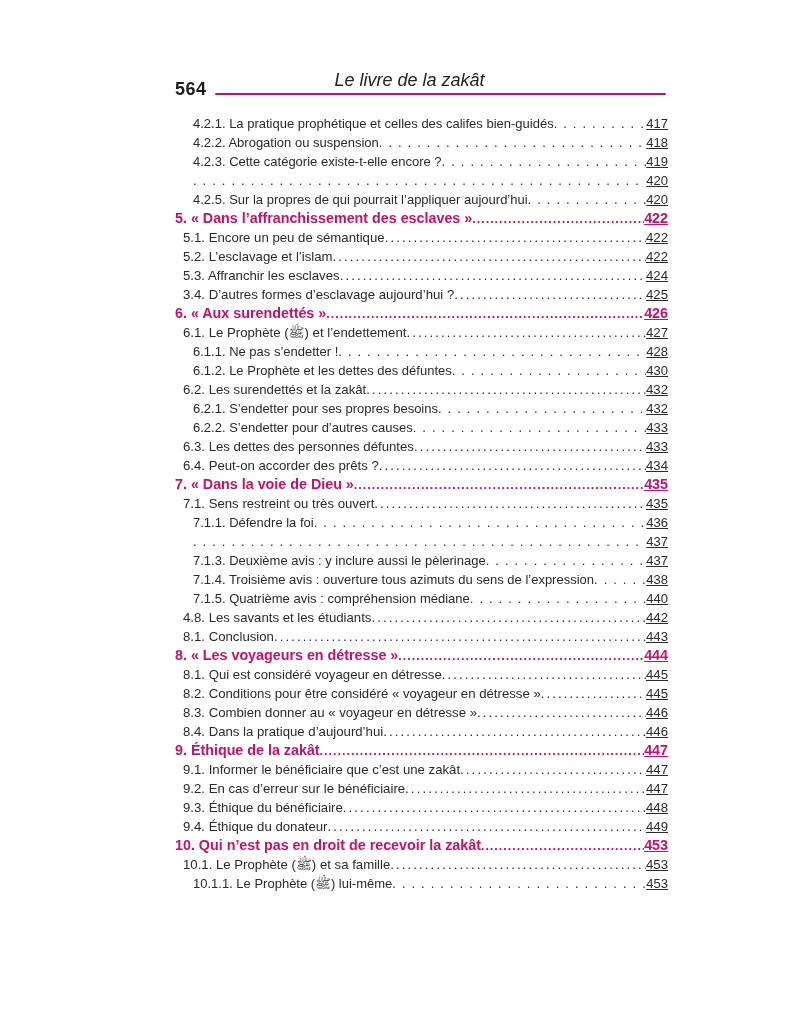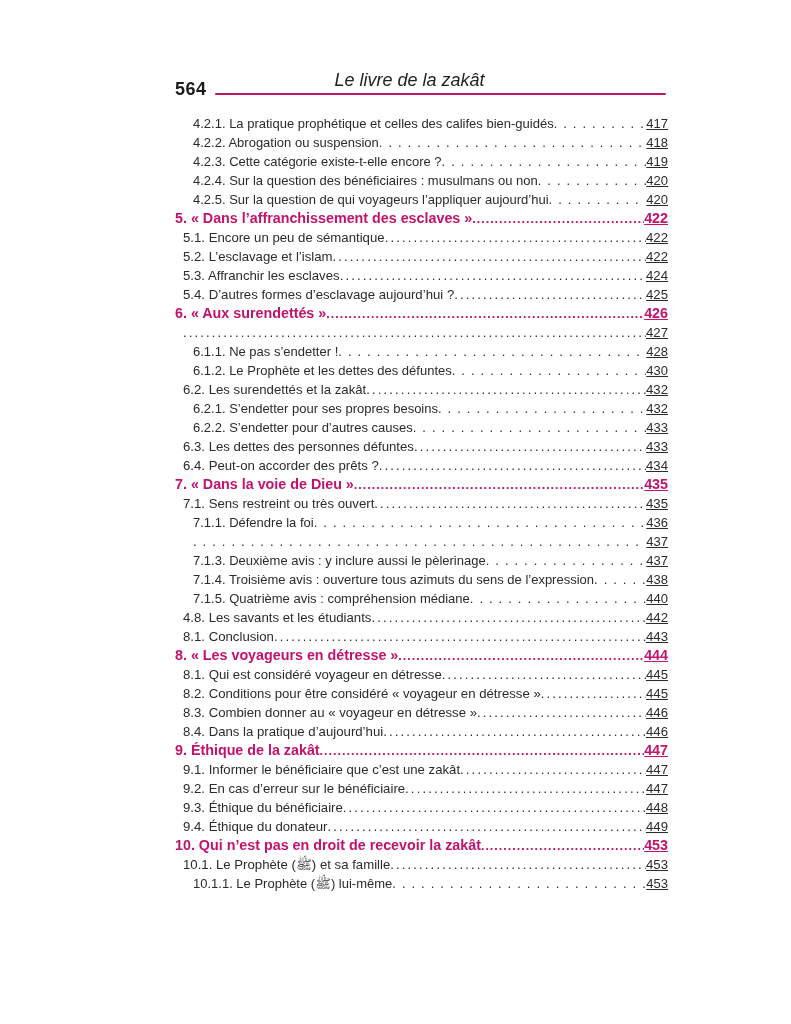--- a/index.html
+++ b/index.html
@@ -98,26 +98,25 @@
     <span class="toc-label">4.2.2. Abrogation ou suspension</span>
     <span class="toc-dots"></span>
     <span class="toc-page">418</span>
   </div>
       <div class="toc-row level-3">
     <span class="toc-label">4.2.3. Cette catégorie existe-t-elle encore ?</span>
     <span class="toc-dots"></span>
     <span class="toc-page">419</span>
   </div>
       <div class="toc-row level-3">
-    <span class="toc-label">4.2.4. Sur la question des bénéficiaires : musulmans ou non</span>
     <span class="toc-dots"></span>
     <span class="toc-page">420</span>
   </div>
       <div class="toc-row level-3">
-    <span class="toc-label">4.2.5. Sur la question de qui voyageurs l’appliquer aujourd’hui</span>
+    <span class="toc-label">4.2.5. Sur la propres de qui pourrait l’appliquer aujourd’hui</span>
     <span class="toc-dots"></span>
     <span class="toc-page">420</span>
   </div>
       <div class="toc-row level-1">
     <span class="toc-label">5. « Dans l’affranchissement des esclaves »</span>
     <span class="toc-dots"></span>
     <span class="toc-page">422</span>
   </div>
       <div class="toc-row level-2">
     <span class="toc-label">5.1. Encore un peu de sémantique</span>
@@ -128,30 +127,31 @@
     <span class="toc-label">5.2. L’esclavage et l’islam</span>
     <span class="toc-dots"></span>
     <span class="toc-page">422</span>
   </div>
       <div class="toc-row level-2">
     <span class="toc-label">5.3. Affranchir les esclaves</span>
     <span class="toc-dots"></span>
     <span class="toc-page">424</span>
   </div>
       <div class="toc-row level-2">
-    <span class="toc-label">5.4. D’autres formes d’esclavage aujourd’hui ?</span>
+    <span class="toc-label">3.4. D’autres formes d’esclavage aujourd’hui ?</span>
     <span class="toc-dots"></span>
     <span class="toc-page">425</span>
   </div>
       <div class="toc-row level-1">
     <span class="toc-label">6. « Aux surendettés »</span>
     <span class="toc-dots"></span>
     <span class="toc-page">426</span>
   </div>
       <div class="toc-row level-2">
+    <span class="toc-label">6.1. Le Prophète (ﷺ) et l’endettement</span>
     <span class="toc-dots"></span>
     <span class="toc-page">427</span>
   </div>
       <div class="toc-row level-3">
     <span class="toc-label">6.1.1. Ne pas s’endetter !</span>
     <span class="toc-dots"></span>
     <span class="toc-page">428</span>
   </div>
       <div class="toc-row level-3">
     <span class="toc-label">6.1.2. Le Prophète et les dettes des défuntes</span>

